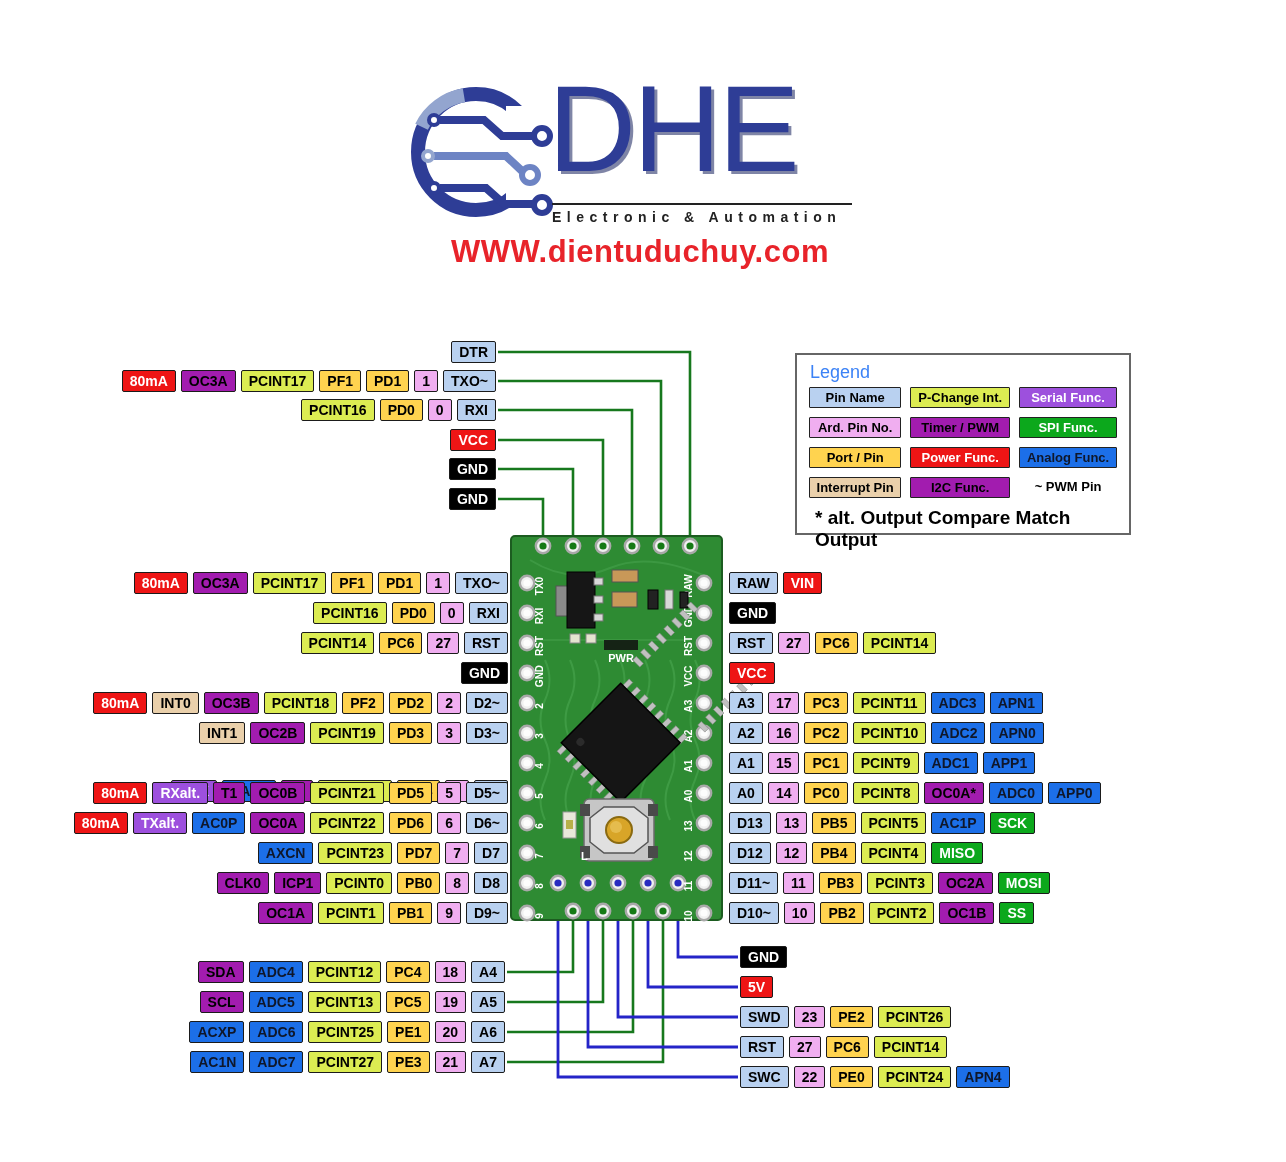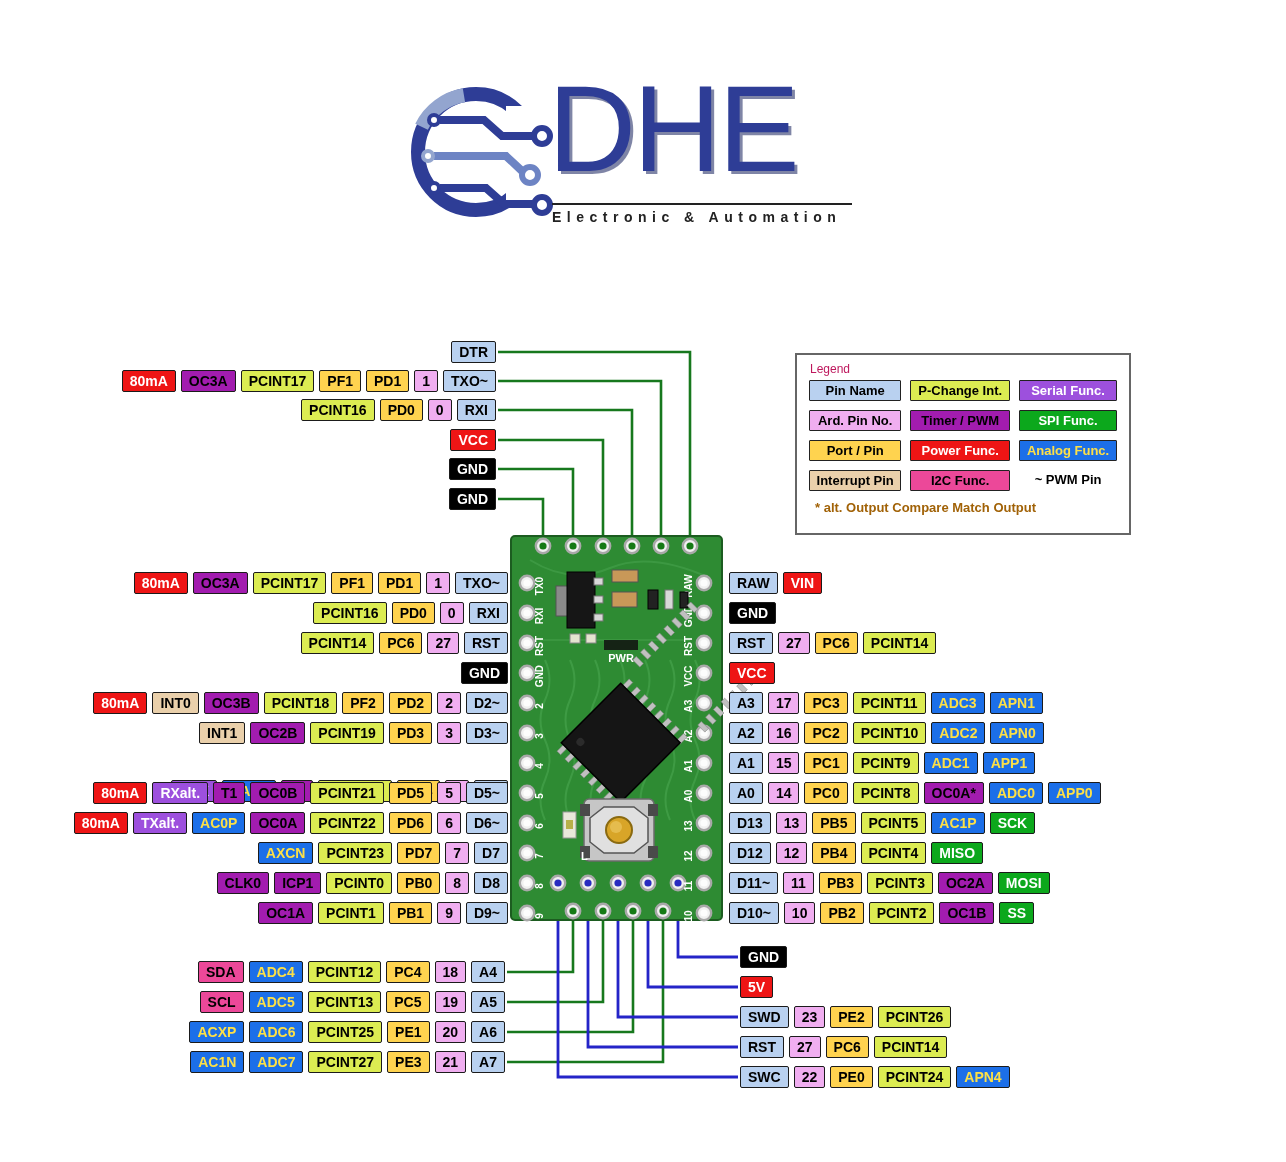--- a/index.html
+++ b/index.html
@@ -13,33 +13,33 @@
            font-size:14px;font-weight:bold;white-space:nowrap;color:#000;box-sizing:content-box;}
   .t-pin{background:#b9d1f0;}
   .t-ard{background:#f0aef0;}
   .t-port{background:#ffd34f;}
   .t-pchange{background:#dcec52;}
   .t-timer{background:#a21caf;}
   .t-int{background:#ead0ab;}
   .t-power{background:#ee1515;color:#fff;}
   .t-serial{background:#9d50dd;color:#fff;}
   .t-spi{background:#0ca81c;color:#fff;}
-  .t-analog{background:#1c6fe8;color:#fde047;}
-  .t-i2c{background:#ec4899;}
+  .t-analog{background:#1c6fe8;color:#0f172a;}
+  .t-i2c{background:#a21caf;}
   .t-gnd{background:#000;color:#fff;}
   .t-none{border:none;background:transparent;}
   
   .legend{position:absolute;left:795px;top:353px;width:336px;height:182px;background:#fff;
           border:2px solid #666;box-sizing:border-box;z-index:6;}
-  .legend-title{font-size:12px;color:#be185d;margin:7px 8px 4px 13px;}
+  .legend-title{font-size:18px;color:#3b82f6;margin:7px 8px 4px 13px;}
   .legend-grid{display:grid;grid-template-columns:1fr 1.08fr 1.06fr;gap:9px 9px;margin:2px 12px 8px 12px;}
   .legend-box{display:block;text-align:center;border:1.5px solid #222;font-size:13px;font-weight:bold;
               padding:2px 0;border-radius:1px;}
   .legend-box.t-none{border:none;font-weight:bold;}
-  .legend-footnote{font-size:13px;font-weight:bold;color:#a16207;margin:9px 0 0 18px;}
+  .legend-footnote{font-size:19px;font-weight:bold;color:#000000;margin:9px 0 0 18px;}
   
   .logo-dhe{position:absolute;left:548px;top:62px;font-size:122px;font-weight:normal;line-height:1.1;
             color:#2e3d96;letter-spacing:-3px;z-index:4;
             text-shadow:3px 3px 0 rgba(22,32,92,.55), -2px -2px 1px rgba(255,255,255,.65);}
   .logo-sub{position:absolute;left:552px;top:203px;width:300px;border-top:2px solid #222;
             padding-top:4px;font-size:14px;font-weight:bold;letter-spacing:5.5px;color:#222;z-index:4;}
   .website{position:absolute;left:400px;top:234px;width:480px;text-align:center;font-size:31px;
            font-weight:bold;color:#e8232a;letter-spacing:.5px;z-index:4;}
   svg{display:block;}
   #board-svg{position:absolute;left:0;top:0;z-index:2;}
@@ -61,20 +61,21 @@
     <circle cx="142" cy="99" r="8" fill="#fff" stroke="#6d84c4" stroke-width="6"></circle>
     <polyline points="52,112 98,112 116,128 146,128" fill="none" stroke="#2e3d96" stroke-width="8"></polyline>
     <circle cx="154" cy="129" r="8" fill="#fff" stroke="#2e3d96" stroke-width="6"></circle>
     <circle cx="46" cy="44" r="5" fill="#fff" stroke="#2e3d96" stroke-width="4"></circle>
     <circle cx="40" cy="80" r="5" fill="#fff" stroke="#93a5cf" stroke-width="4"></circle>
     <circle cx="46" cy="112" r="5" fill="#fff" stroke="#2e3d96" stroke-width="4"></circle>
   </svg>
 
   <div class="logo-dhe">DHE</div>
   <div class="logo-sub">Electronic &amp; Automation</div>
+  <div class="website">WWW.dientuduchuy.com</div>
 
   <div class="legend">
     <div class="legend-title">Legend</div>
     <div class="legend-grid">
         <span class="legend-box t-pin">Pin Name</span>
         <span class="legend-box t-pchange">P-Change Int.</span>
         <span class="legend-box t-serial">Serial Func.</span>
         <span class="legend-box t-ard">Ard. Pin No.</span>
         <span class="legend-box t-timer">Timer / PWM</span>
         <span class="legend-box t-spi">SPI Func.</span>

